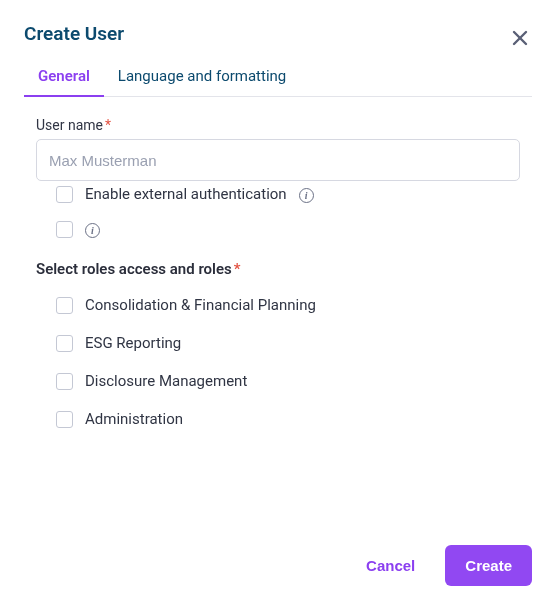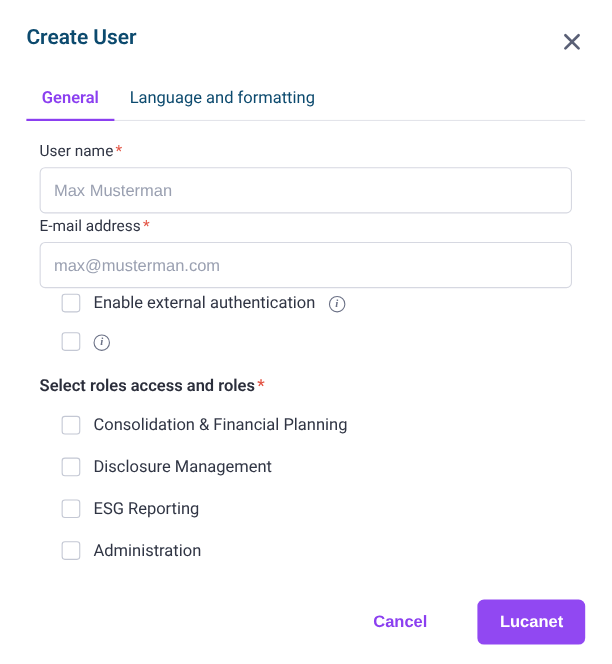--- a/index.html
+++ b/index.html
@@ -28,21 +28,21 @@
   }
   .close-btn {
     cursor: pointer;
     color: #5a6076;
     padding: 4px;
     margin-top: 4px;
   }
   .close-btn svg { display:block; }
 
   .tabs {
-    margin-top: 22px;
+    margin-top: 9px;
     display: flex;
     border-bottom: 1px solid #e3e4ea;
   }
   .tab {
     padding: 8px 14px 10px;
     font-size: 15px;
     color: #0c4a6e;
     cursor: pointer;
     margin-bottom: -1px;
     border-bottom: 2px solid transparent;
@@ -115,21 +115,21 @@
   }
 
   .roles .check-row { margin-bottom: 20px; }
 
   .footer {
     position: absolute;
     right: 24px;
     bottom: 18px;
     display: flex;
     align-items: center;
-    gap: 40px;
+    gap: 24px;
     justify-content: center;
   }
   .btn-cancel {
     color: #8b3ff0;
     font-weight: 600;
     font-size: 15px;
     cursor: pointer;
     background: none; border: none;
   }
   .btn-create {
@@ -165,26 +165,20 @@
 
   <div class="form-body">
 
     <div class="field">
       <label class="field-label">
         <span>User name</span><span class="req">*</span>
       </label>
       <input type="text" class="text-input" placeholder="Max Musterman" style="">
     </div>
 
-    <div class="field">
-      <label class="field-label">
-        <span>E-mail address</span><span class="req">*</span>
-      </label>
-      <input type="text" class="text-input" placeholder="max@musterman.com" style="">
-    </div>
 
     <div class="check-row">
       <div class="cb"></div>
       <span>Enable external authentication</span>
       <span class="info-icon">i</span>
     </div>
 
     <div class="check-row">
       <div class="cb"></div>
       <span class="info-icon">i</span>
@@ -194,32 +188,32 @@
       <span>Select roles access and roles</span><span class="req">*</span>
     </div>
 
     <div class="roles">
       <div class="check-row">
         <div class="cb"></div>
         <span>Consolidation &amp; Financial Planning</span>
       </div>
       <div class="check-row">
         <div class="cb"></div>
+        <span>ESG Reporting</span>
+      </div>
+      <div class="check-row">
+        <div class="cb"></div>
         <span>Disclosure Management</span>
-      </div>
-      <div class="check-row">
-        <div class="cb"></div>
-        <span>ESG Reporting</span>
       </div>
       <div class="check-row">
         <div class="cb"></div>
         <span>Administration</span>
       </div>
     </div>
 
   </div>
 
   <div class="footer">
     <button class="btn-cancel">Cancel</button>
-    <button class="btn-create">Lucanet</button>
+    <button class="btn-create">Create</button>
   </div>
 
 </div>
 
 </body></html>

